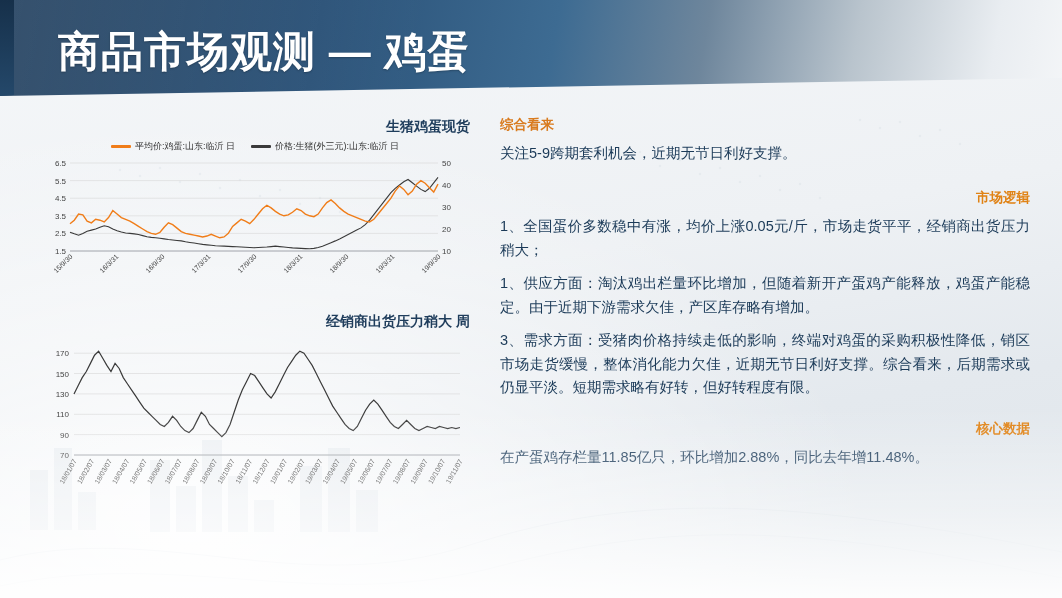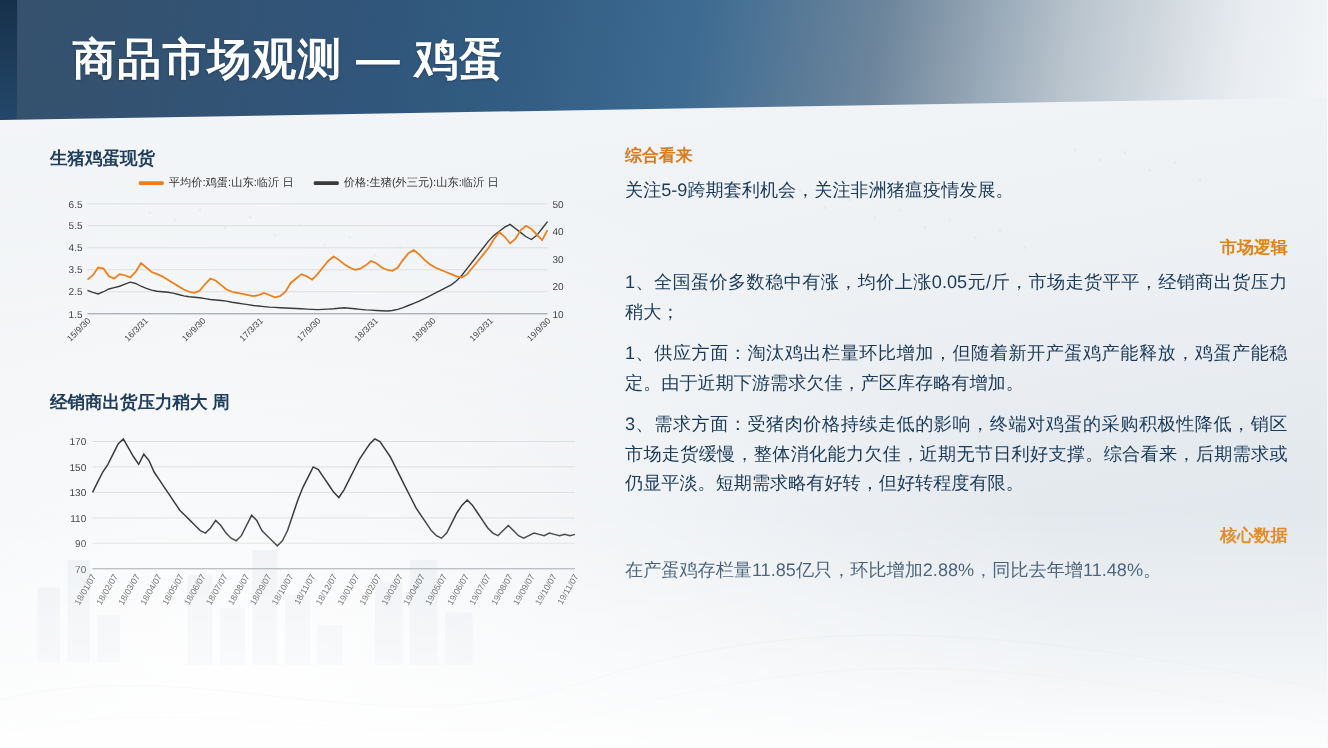--- a/index.html
+++ b/index.html
@@ -60,39 +60,39 @@
     position: absolute;
     left: 0; top: 0;
     width: 14px; height: 96px;
     background: linear-gradient(180deg, #16304a 0%, #24486a 100%);
     clip-path: polygon(0 0, 14px 0, 14px 95px, 0 96px);
   }
   .slide-title {
     position: absolute;
     left: 58px;
     top: 24px;
-    font-size: 35px;
+    font-size: 42px;
     font-weight: bold;
     color: #ffffff;
     letter-spacing: 1px;
     text-shadow: 0 1px 2px rgba(0,0,0,0.25);
     white-space: nowrap;
   }
 
   
   .left-col {
     position: absolute;
     left: 40px;
     top: 118px;
     width: 430px;
     height: 440px;
   }
   .chart-block { position: relative; }
   .chart-title {
-    text-align: left;
+    text-align: right;
     font-size: 14px;
     font-weight: bold;
     color: #1f3d5c;
     margin: 0 0 4px 0;
   }
   .legend-row {
     display: flex;
     justify-content: center;
     align-items: center;
     gap: 16px;
@@ -290,21 +290,21 @@
           </svg>
       </div>
     </div>
 
   </div>
 
   <div class="right-col">
 
     <div>
       <div class="sec-heading">综合看来</div>
-      <p class="body-text">关注5-9跨期套利机会，关注非洲猪瘟疫情发展。</p>
+      <p class="body-text">关注5-9跨期套利机会，近期无节日利好支撑。</p>
     </div>
 
     <div class="gap-lg"></div>
 
     <div>
       <div class="sec-heading orange2">市场逻辑</div>
       <p class="body-text">1、全国蛋价多数稳中有涨，均价上涨0.05元/斤，市场走货平平，经销商出货压力稍大；</p>
       <p class="body-text">1、供应方面：淘汰鸡出栏量环比增加，但随着新开产蛋鸡产能释放，鸡蛋产能稳定。由于近期下游需求欠佳，产区库存略有增加。</p>
       <p class="body-text">3、需求方面：受猪肉价格持续走低的影响，终端对鸡蛋的采购积极性降低，销区市场走货缓慢，整体消化能力欠佳，近期无节日利好支撑。综合看来，后期需求或仍显平淡。短期需求略有好转，但好转程度有限。</p>
     </div>

